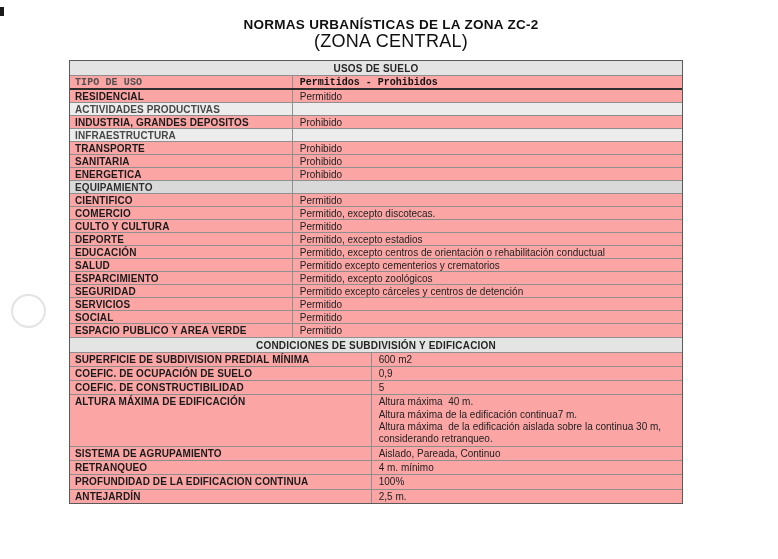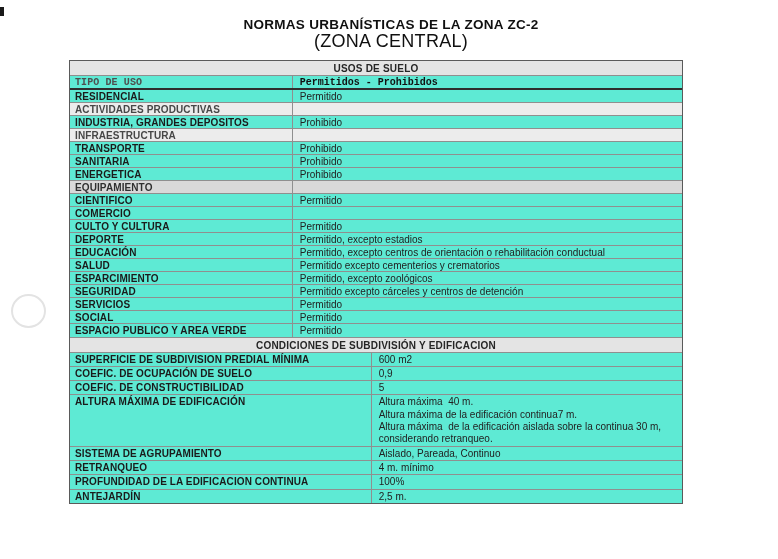--- a/index.html
+++ b/index.html
@@ -24,21 +24,21 @@
   .punch-mark {
     position:absolute; left:11px; top:294px; width:35px; height:34px;
     border:2px solid #e3e3e3; border-radius:50%;
   }
   .scan-mark {
     position:absolute; left:0; top:7px; width:4px; height:9px; background:#1a1a1a;
   }
   .norms-table {
     position:absolute; left:69px; top:60px; width:614px;
     border:1.5px solid var(--outer-border, #5a5a5a);
-    background:#5eead4;
+    background:#fca5a5;
   }
   .section-header {
     background:var(--section-header-bg, #e4e4e4);
     text-align:center; font-weight:bold; font-size:10px; line-height:11px;
     padding:2px 0 1px 0;
     border-bottom:1px solid var(--border, #8f8f8f);
     color:#262626; letter-spacing:0.2px;
   }
   .trow { display:flex; border-bottom:1px solid var(--border, #8f8f8f); min-height:12.6px; }
   .trow:last-child { border-bottom:none; }
@@ -113,20 +113,21 @@
         <div class="trow category">
           <div class="cl">EQUIPAMIENTO</div>
           <div class="cv"></div>
         </div>
         <div class="trow row">
           <div class="cl">CIENTIFICO</div>
           <div class="cv">Permitido</div>
         </div>
         <div class="trow row">
           <div class="cl">COMERCIO</div>
+          <div class="cv">Permitido, excepto discotecas.</div>
         </div>
         <div class="trow row">
           <div class="cl">CULTO Y CULTURA</div>
           <div class="cv">Permitido</div>
         </div>
         <div class="trow row">
           <div class="cl">DEPORTE</div>
           <div class="cv">Permitido, excepto estadios</div>
         </div>
         <div class="trow row">

